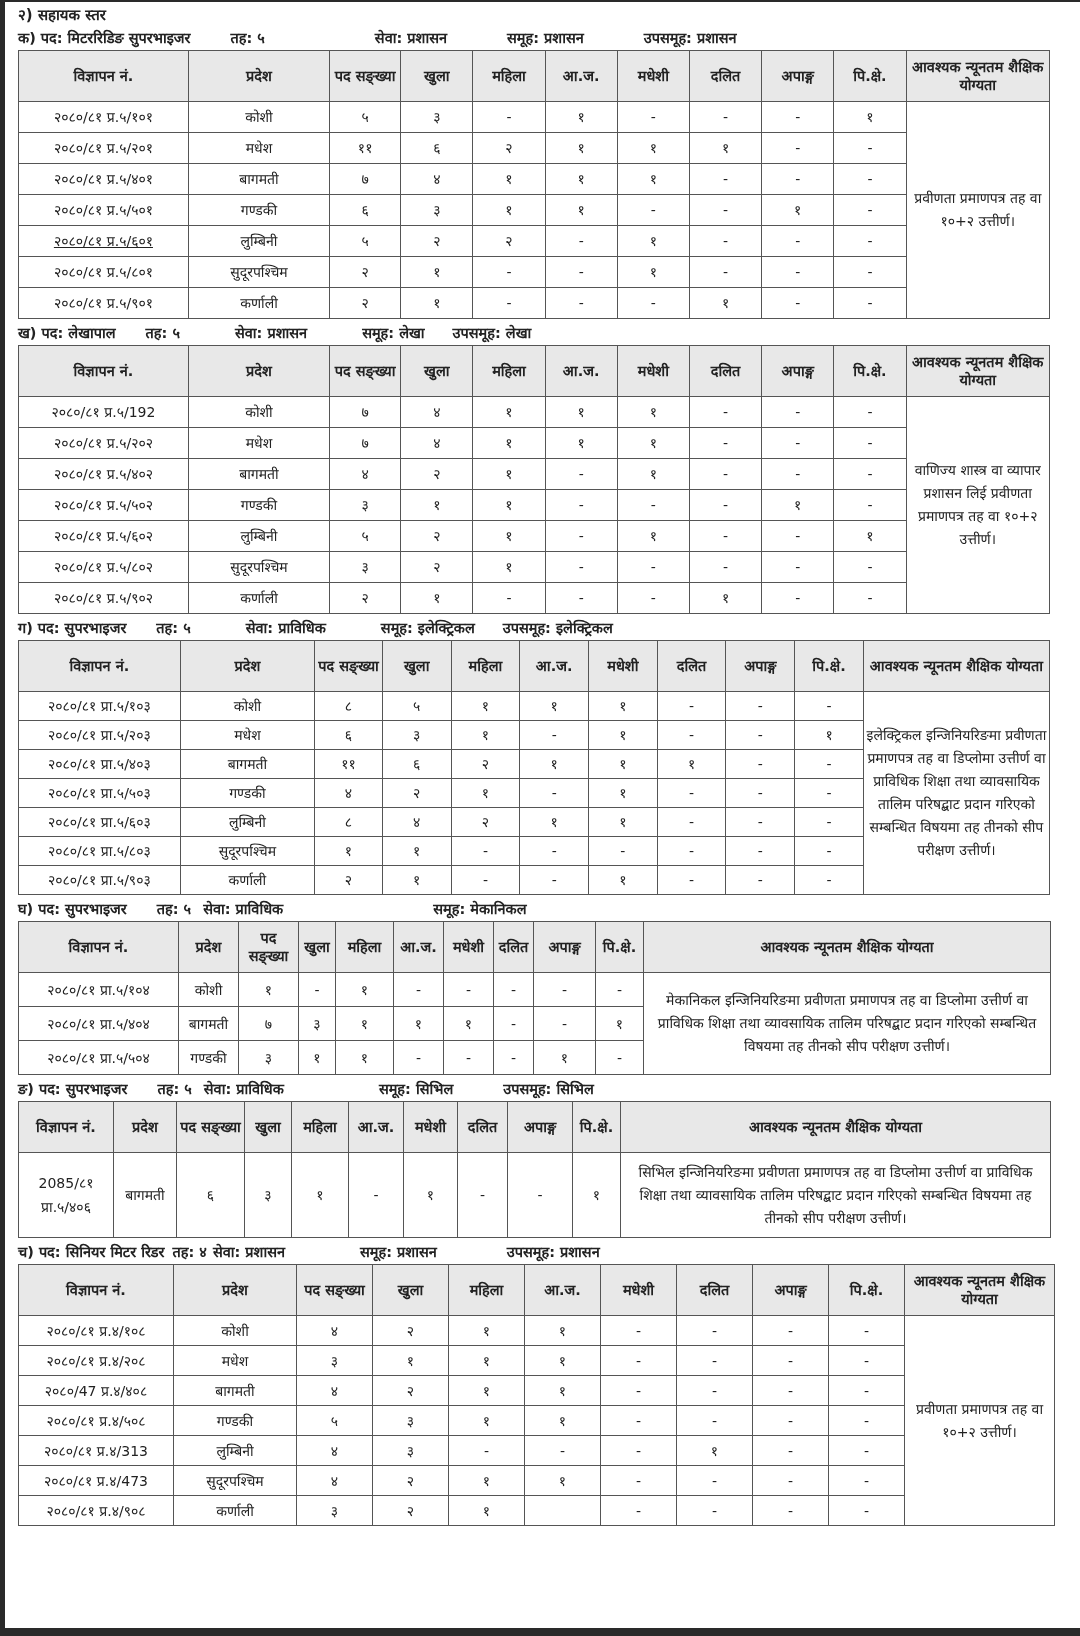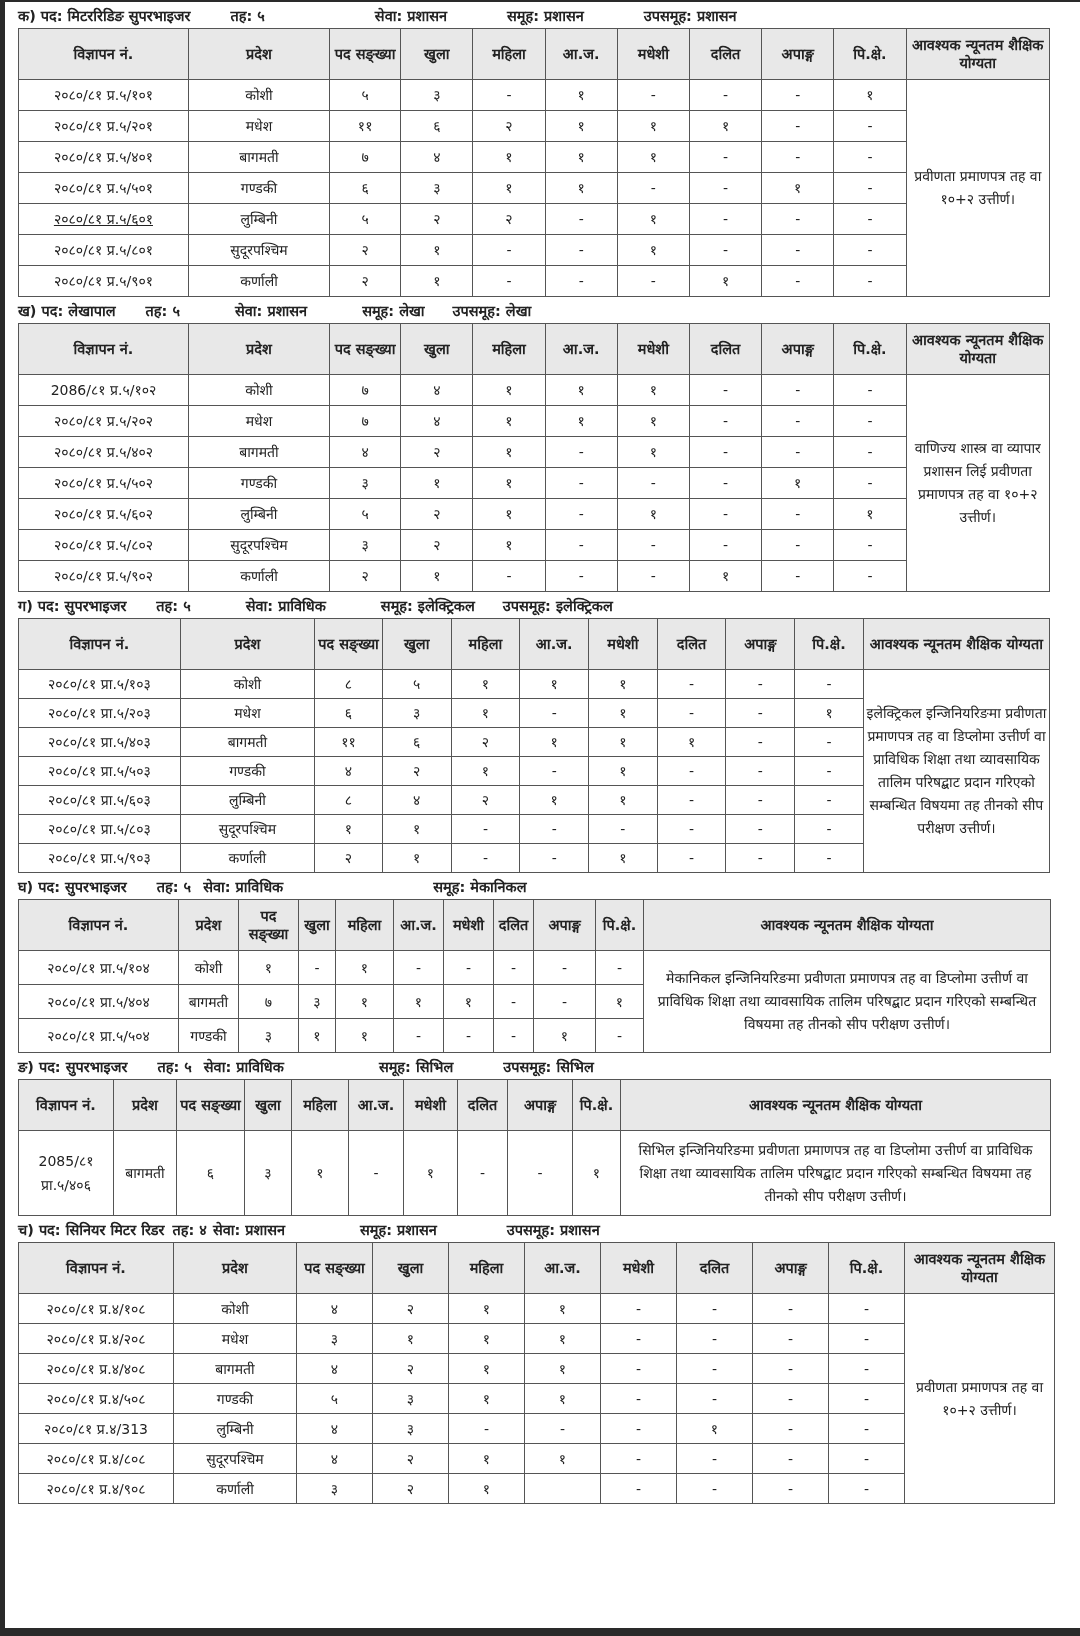--- a/index.html
+++ b/index.html
@@ -26,20 +26,21 @@
   .wrap { white-space: normal; }
 </style>
 </head>
 <body>
 
 <div class="frame-top"></div>
 <div class="frame-left"></div>
 <div class="frame-bottom"></div>
 
 <div class="page">
+  <div class="level-title">२) सहायक स्तर</div>
   <div id="sections">
       <div class="section-head">
         <span style="margin-left: 0px;">क) पद: मिटररिडिङ सुपरभाइजर</span>
         <span style="margin-left: 40px;">तह: ५</span>
         <span style="margin-left: 110px;">सेवा: प्रशासन</span>
         <span style="margin-left: 60px;">समूह: प्रशासन</span>
         <span style="margin-left: 60px;">उपसमूह: प्रशासन</span>
       </div>
       <table>
         <colgroup>
@@ -189,21 +190,21 @@
             <th class="wrap" style="height: 50px;">आ.ज.</th>
             <th class="wrap" style="height: 50px;">मधेशी</th>
             <th class="wrap" style="height: 50px;">दलित</th>
             <th class="wrap" style="height: 50px;">अपाङ्ग</th>
             <th class="wrap" style="height: 50px;">पि.क्षे.</th>
             <th class="wrap" style="height: 50px;">आवश्यक न्यूनतम शैक्षिक योग्यता</th>
           </tr>
         </thead>
         <tbody>
           <tr>
-            <td class="adv" style="height: 30px;">2086/८१ प्र.५/१०२</td>
+            <td class="adv" style="height: 30px;">२०८०/८१ प्र.५/192</td>
             <td style="height: 30px;">कोशी</td>
             <td style="height: 30px;">७</td>
             <td style="height: 30px;">४</td>
             <td style="height: 30px;">१</td>
             <td style="height: 30px;">१</td>
             <td style="height: 30px;">१</td>
             <td style="height: 30px;">-</td>
             <td style="height: 30px;">-</td>
             <td style="height: 30px;">-</td>
             <td class="qual wrap" rowspan="7">वाणिज्य शास्त्र वा व्यापार प्रशासन लिई प्रवीणता प्रमाणपत्र तह वा १०+२ उत्तीर्ण।</td>
@@ -590,21 +591,21 @@
             <td style="height: 29px;">३</td>
             <td style="height: 29px;">१</td>
             <td style="height: 29px;">१</td>
             <td style="height: 29px;">१</td>
             <td style="height: 29px;">-</td>
             <td style="height: 29px;">-</td>
             <td style="height: 29px;">-</td>
             <td style="height: 29px;">-</td>
           </tr>
           <tr>
-            <td class="adv" style="height: 29px;">२०८०/८१ प्र.४/४०८</td>
+            <td class="adv" style="height: 29px;">२०८०/47 प्र.४/४०८</td>
             <td style="height: 29px;">बागमती</td>
             <td style="height: 29px;">४</td>
             <td style="height: 29px;">२</td>
             <td style="height: 29px;">१</td>
             <td style="height: 29px;">१</td>
             <td style="height: 29px;">-</td>
             <td style="height: 29px;">-</td>
             <td style="height: 29px;">-</td>
             <td style="height: 29px;">-</td>
           </tr>
@@ -626,21 +627,21 @@
             <td style="height: 29px;">४</td>
             <td style="height: 29px;">३</td>
             <td style="height: 29px;">-</td>
             <td style="height: 29px;">-</td>
             <td style="height: 29px;">-</td>
             <td style="height: 29px;">१</td>
             <td style="height: 29px;">-</td>
             <td style="height: 29px;">-</td>
           </tr>
           <tr>
-            <td class="adv" style="height: 29px;">२०८०/८१ प्र.४/८०८</td>
+            <td class="adv" style="height: 29px;">२०८०/८१ प्र.४/473</td>
             <td style="height: 29px;">सुदूरपश्चिम</td>
             <td style="height: 29px;">४</td>
             <td style="height: 29px;">२</td>
             <td style="height: 29px;">१</td>
             <td style="height: 29px;">१</td>
             <td style="height: 29px;">-</td>
             <td style="height: 29px;">-</td>
             <td style="height: 29px;">-</td>
             <td style="height: 29px;">-</td>
           </tr>

